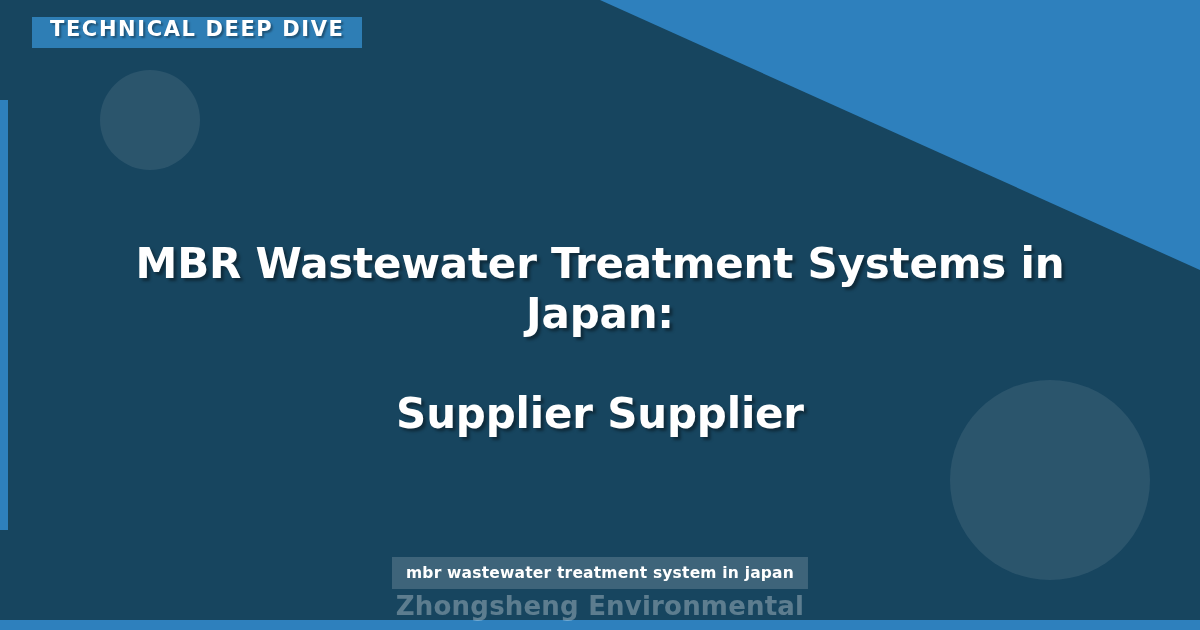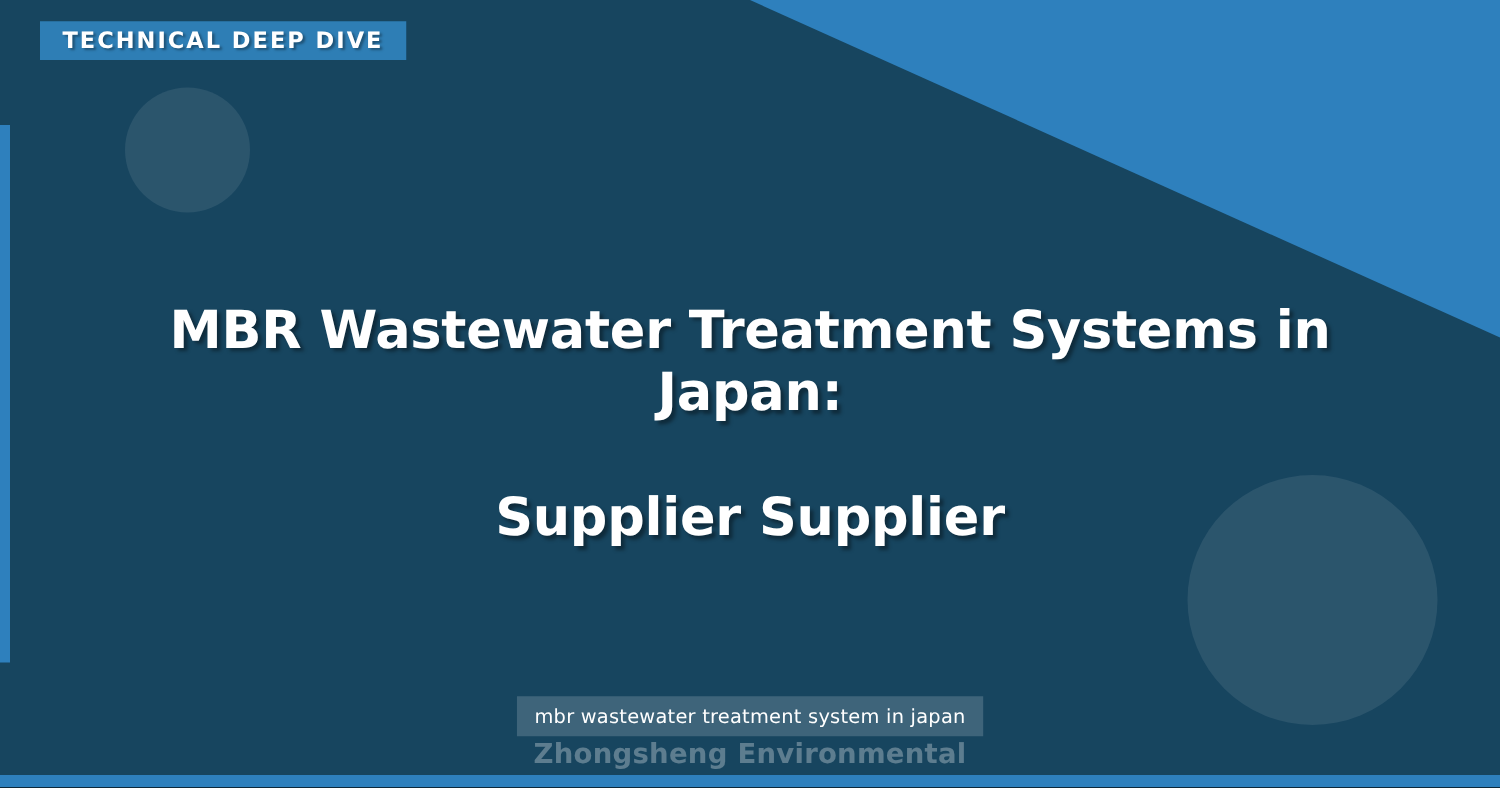--- a/index.html
+++ b/index.html
@@ -63,25 +63,25 @@
     background: #2E80BD;
   }
 
   
   .badge {
     position: absolute;
     left: 32px;
     top: 17px;
     height: 31px;
     display: flex;
-    align-items: center;
+    align-items: flex-start;
     padding: 0 18px;
     background: #2E7EB5;
     color: #FFFFFF;
-    font-size: 18px;
+    font-size: 21px;
     font-weight: bold;
     letter-spacing: 1.6px;
     text-transform: uppercase;
     white-space: nowrap;
     text-shadow: 2px 2px 2px rgba(0, 0, 0, 0.35);
     box-sizing: border-box;
   }
 
   
   .title-wrap {
@@ -107,33 +107,33 @@
     left: 50%;
     transform: translateX(-50%);
     top: 557px;
     height: 25px;
     display: flex;
     align-items: center;
     padding: 16px 14px;
     background: rgba(255, 255, 255, 0.17);
     color: #FFFFFF;
     font-size: 15.5px;
-    font-weight: normal;
+    font-weight: bold;
     letter-spacing: 0.2px;
     white-space: nowrap;
     box-sizing: border-box;
   }
   .brand {
     position: absolute;
     left: 0;
     right: 0;
     top: 591px;
     text-align: center;
     color: rgba(255, 255, 255, 0.30);
-    font-size: 22px;
+    font-size: 26px;
     font-weight: bold;
     letter-spacing: 0.2px;
     white-space: nowrap;
   }
 </style>
 </head>
 <body>
 
 <div id="card">
 

